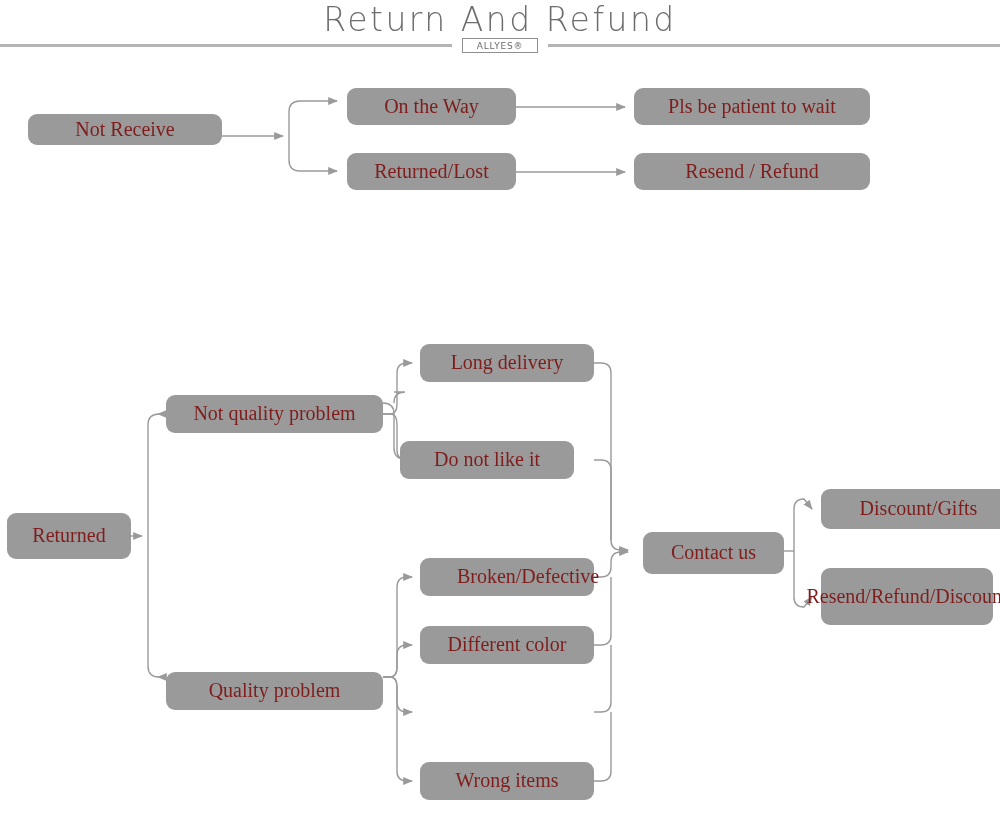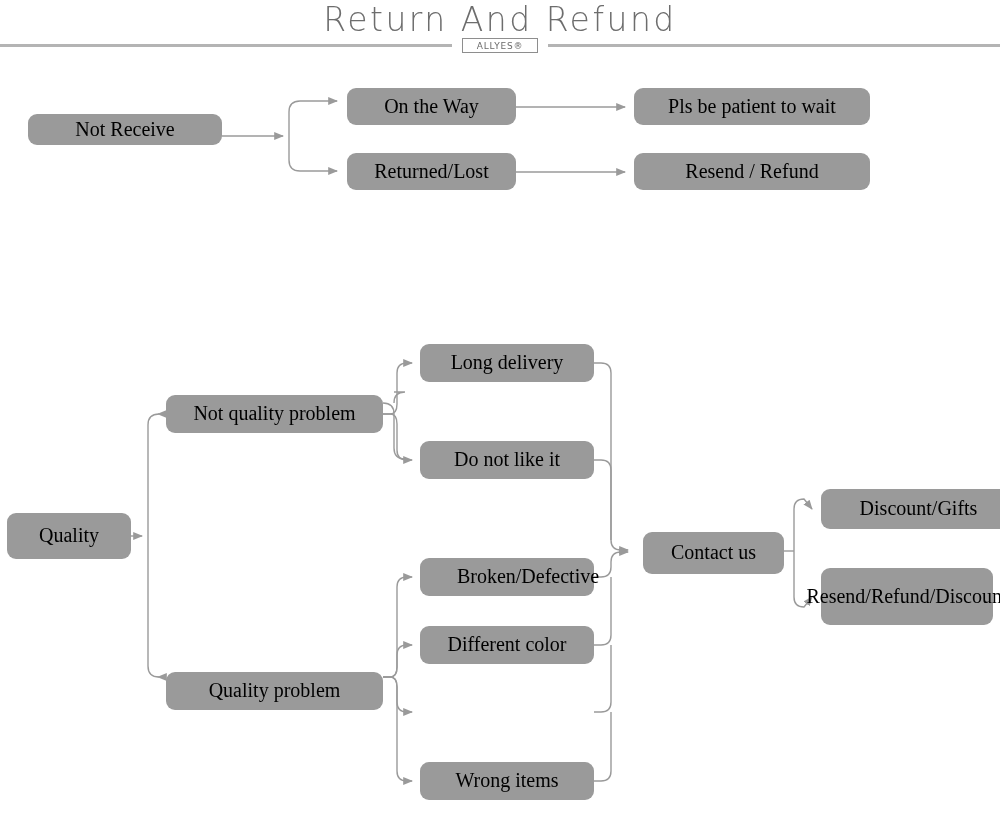--- a/index.html
+++ b/index.html
@@ -69,21 +69,21 @@
     letter-spacing: 0.8px;
     color: #6a6a6a;
     background: #ffffff;
   }
 
   
   .node {
     position: absolute;
     background: #9a9a9a;
     border-radius: 9px;
-    color: #000000;
+    color: #7f1d1d;
     display: flex;
     align-items: center;
     justify-content: center;
     text-align: center;
     font-family: "Liberation Serif", serif;
     font-size: 20px;
     line-height: 1.08;
     box-sizing: border-box;
     padding: 0 6px;
   }
@@ -168,29 +168,29 @@
   <div class="node" style="left:28px; top:114px; width:194px; height:31px;">Not Receive</div>
 
   <div class="node" style="left:347px; top:88px; width:169px; height:37px;">On the Way</div>
 
   <div class="node" style="left:347px; top:153px; width:169px; height:37px;">Returned/Lost</div>
 
   <div class="node" style="left:634px; top:88px; width:236px; height:37px;">Pls be patient to wait</div>
 
   <div class="node" style="left:634px; top:153px; width:236px; height:37px;">Resend / Refund</div>
 
-  <div class="node" style="left:7px; top:513px; width:124px; height:46px;">Quality</div>
+  <div class="node" style="left:7px; top:513px; width:124px; height:46px;">Returned</div>
 
   <div class="node" style="left:166px; top:395px; width:217px; height:38px;">Not quality problem</div>
 
   <div class="node" style="left:166px; top:658px; width:217px; height:38px;margin-top:14px;">Quality problem</div>
 
   <div class="node" style="left:420px; top:344px; width:174px; height:38px;">Long delivery</div>
 
-  <div class="node" style="left:420px; top:441px; width:174px; height:38px;">Do not like it</div>
+  <div class="node" style="left:400px; top:441px; width:174px; height:38px;">Do not like it</div>
 
   <div class="node" style="left:420px; top:558px; width:174px; height:38px;padding-left:48px;">Broken/Defective</div>
 
   <div class="node" style="left:420px; top:626px; width:174px; height:38px;">Different color</div>
 
 
   <div class="node" style="left:420px; top:762px; width:174px; height:38px;">Wrong items</div>
 
   <div class="node" style="left:643px; top:532px; width:141px; height:42px;">Contact us</div>
 

